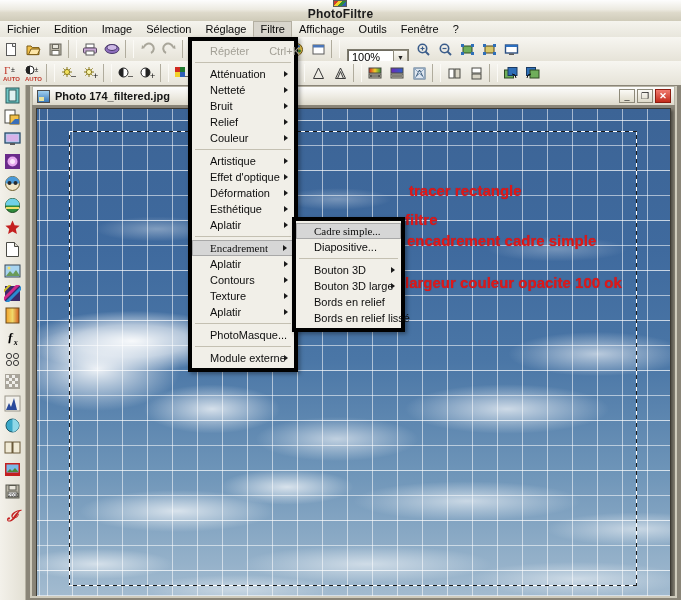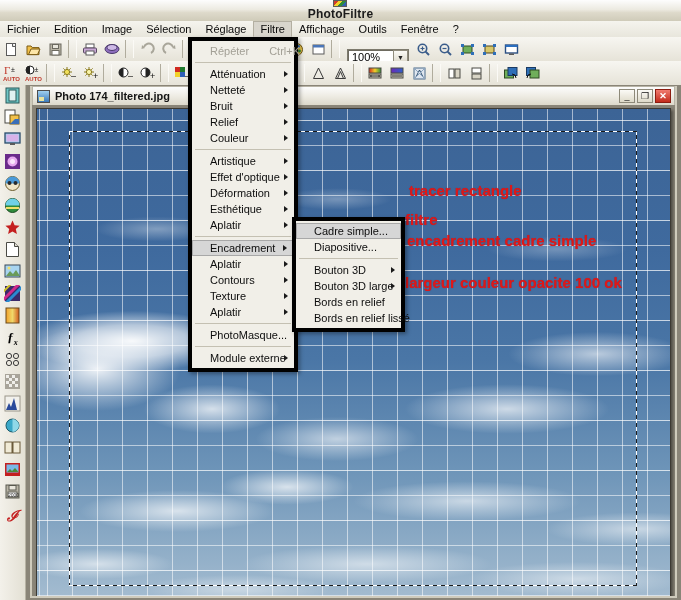--- a/index.html
+++ b/index.html
@@ -194,21 +194,21 @@
     position:absolute;background:#f1efe8;
     border:4px solid #000000;
     box-shadow:2px 2px 4px rgba(0,0,0,.35);
     z-index:100;padding:2px 0;
   }
   .menu .row{
     height:16px;display:flex;align-items:center;
     padding:0 6px 0 18px;font-size:11px;color:#0d0d0d;position:relative;white-space:nowrap;
   }
   .menu .row.disabled{color:#a3a096;}
-  .menu .row.hl{background:#d6d6d6;border:1px solid #a8a8a8;height:14px;padding-left:17px;}
+  .menu .row.hl{background:#d6d6d6;border:1px solid #a8a8a8;height:14px;padding-left:17px;font-family:Liberation Serif, serif;}
   .menu .row .arr{
     position:absolute;right:6px;top:50%;transform:translateY(-50%);
     width:0;height:0;border-left:4px solid #1a1a1a;border-top:3px solid transparent;border-bottom:3px solid transparent;
   }
   .menu .row .acc{margin-left:auto;padding-left:20px;color:#a3a096;}
   .menu .sep{height:1px;background:#c4c0b2;margin:3px 3px 3px 3px;}
   #filtre-menu{left:188px;top:37px;width:102px;}
   #encadrement-menu{left:292px;top:217px;width:105px;}
 </style>
 </head>

